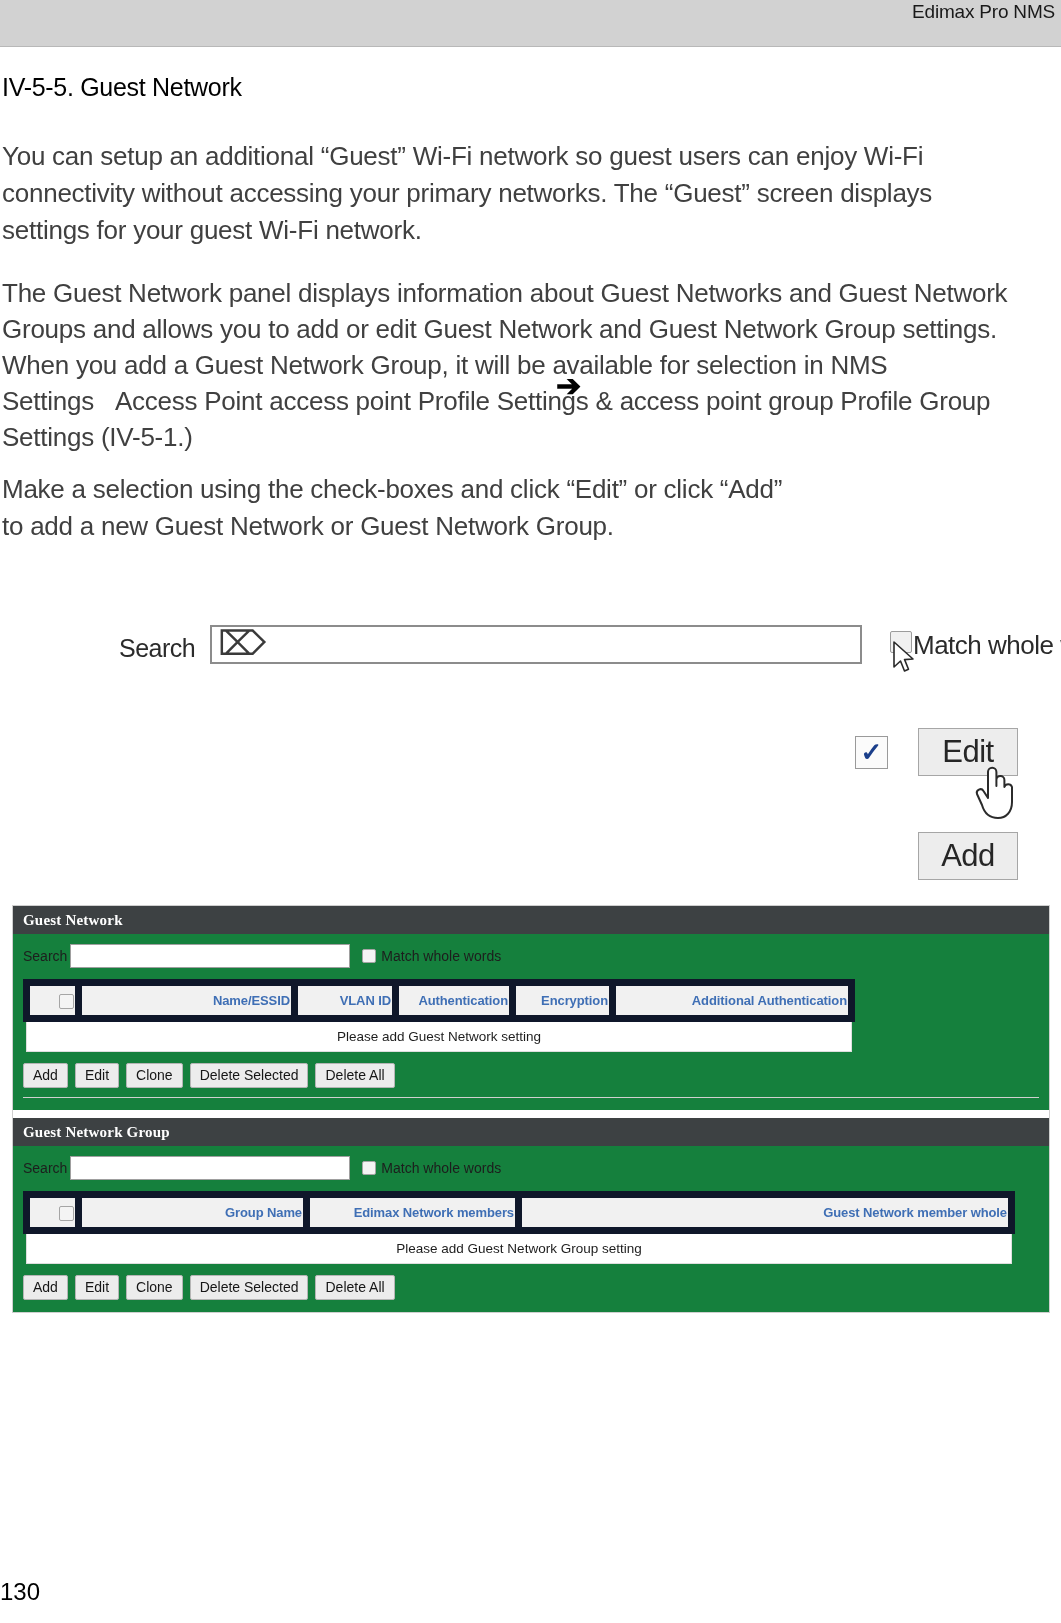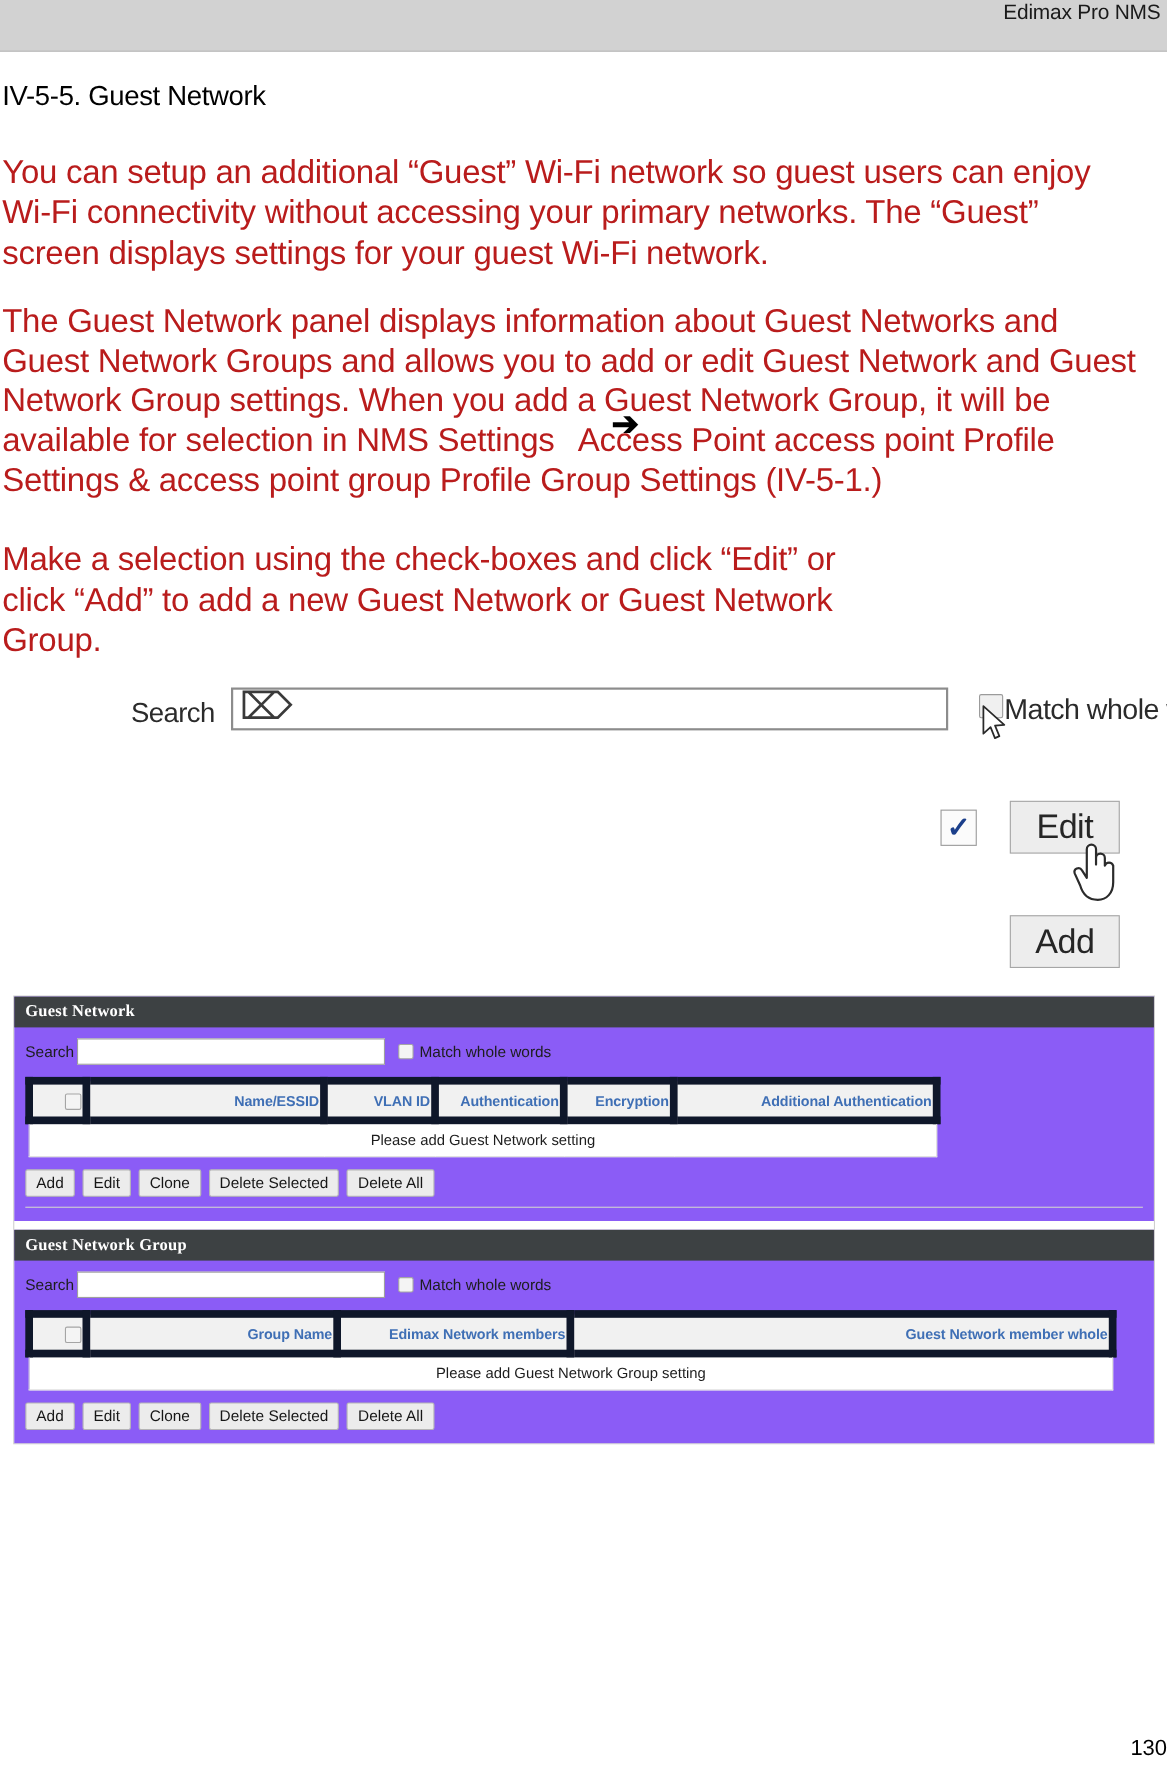--- a/index.html
+++ b/index.html
@@ -45,29 +45,29 @@
 
   .h-section {
     margin: 26px 0 0 2px;
     font-size: 25px;
     font-weight: normal;
     letter-spacing: -0.3px;
   }
 
   p.body-text {
     margin: 0 0 0 2px;
-    font-size: 30px;
+    font-size: 26px;
     line-height: 37px;
     letter-spacing: -0.25px;
-    color: #b91c1c;
+    color: #404040;
   }
   p.para-1 { margin-top: 36px; width: 1010px; }
   p.para-2 { margin-top: 26px; width: 1035px; line-height: 36px; }
   p.para-3 { margin-top: 40px; width: 1010px; }
-  p.para-4 { margin-top: 35px; width: 800px; }
+  p.para-4 { margin-top: 16px; width: 800px; }
 
   .b { font-weight: normal; }
   .arrow-inline {
     font-weight: bold;
     font-size: 26px;
     position: relative;
     top: -2px;
     padding: 0 10px 0 4px;
   }
 
@@ -203,21 +203,21 @@
   .ui-shot {
     position: absolute;
     left: 12px;
     top: 905px;
     width: 1038px;
     background: #ffffff;
     border: 1px solid #cfcfcf;
     box-sizing: border-box;
     font-family: "Liberation Sans", sans-serif;
   }
-  .panel { background: #8b5cf6; }
+  .panel { background: #15803d; }
   .panel + .panel { margin-top: 8px; }
   .panel-head {
     height: 28px;
     background: #3d4143;
     color: #ffffff;
     font-family: "Liberation Serif", serif;
     font-weight: bold;
     font-size: 15px;
     line-height: 28px;
     padding-left: 10px;
@@ -312,22 +312,22 @@
     margin: 9px 0 0 0;
     height: 0;
   }
 
   
   .page-number {
     position: absolute;
     left: 0;
     top: 1578px;
     width: 1061px;
-    text-align: right;
-    font-size: 20px;
+    text-align: left;
+    font-size: 24px;
     color: #000;
   }
 </style>
 </head>
 <body>
 
 <div class="doc-header">
   <div class="doc-header-title">Edimax Pro NMS</div>
 </div>
 

